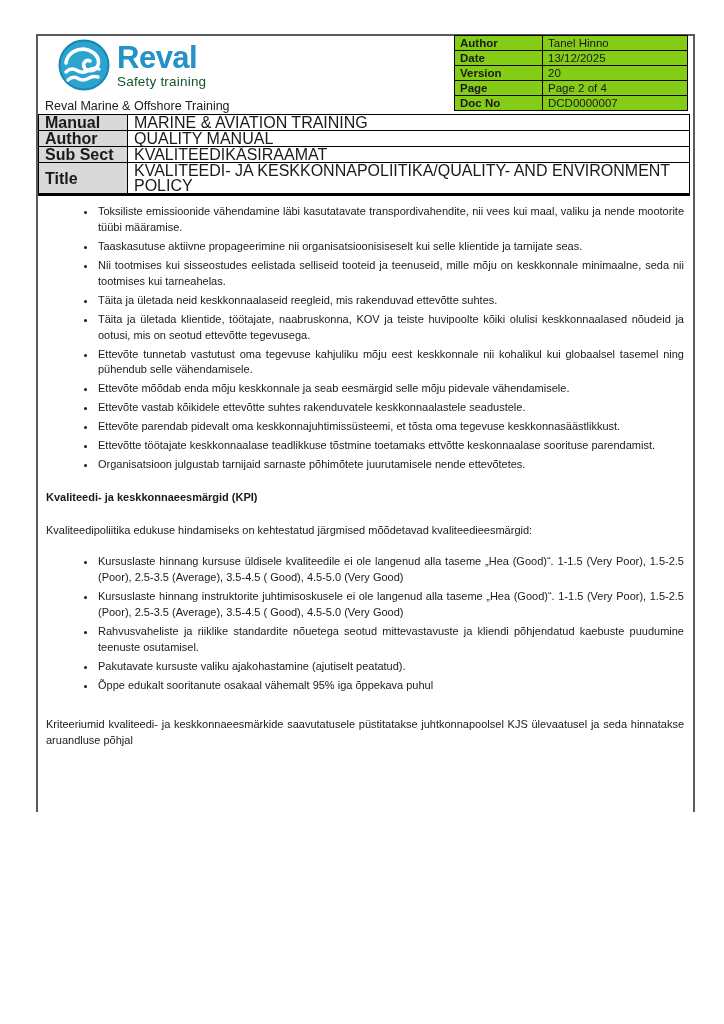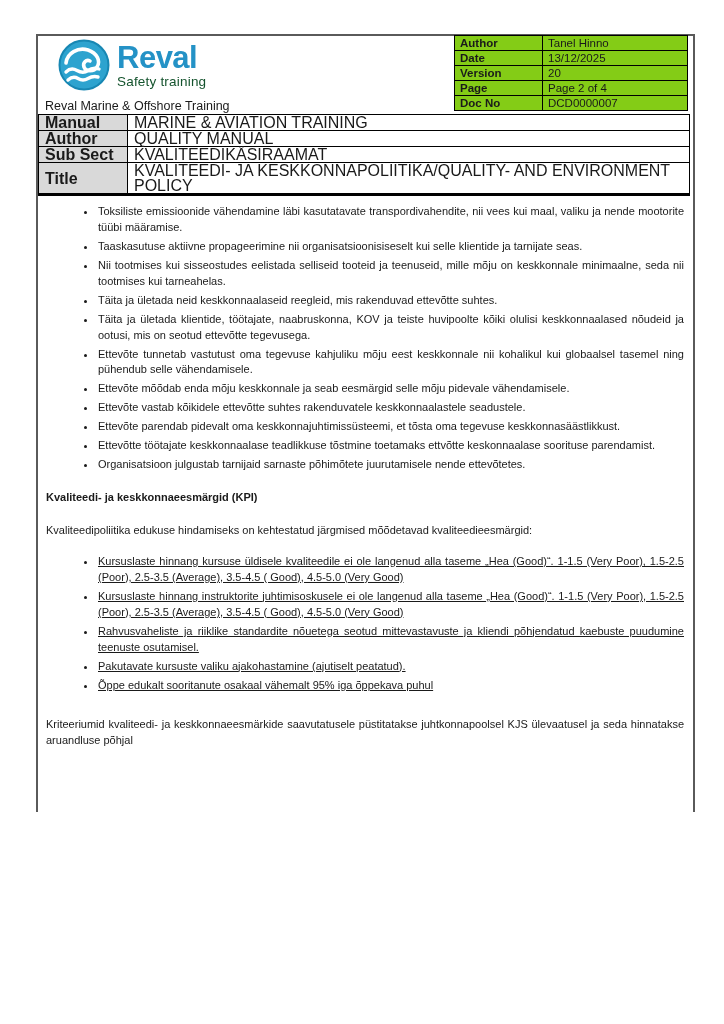--- a/index.html
+++ b/index.html
@@ -45,21 +45,21 @@
 
   
   .content {
     padding: 8px 9px 0 8px;
     font-size: 11px; line-height: 1.45; text-align: justify;
   }
   ul.bullets { list-style: disc outside; padding-left: 51px; margin: 0; }
   ul.bullets li { margin-bottom: 3px; padding-left: 1px; }
   .kpi-heading { font-weight: bold; margin-top: 17px; }
   .kpi-intro { margin-top: 17px; }
-  ul.bullets.kpi-list { margin-top: 15px; text-decoration: underline; }
+  ul.bullets.kpi-list { margin-top: 15px; }
   .para-env { margin-top: 24px; }
   .para-crit { margin-top: 24px; }
 </style>
 </head>
 <body>
 
 <div class="page">
   <div class="frame">
 
     <div class="header">

